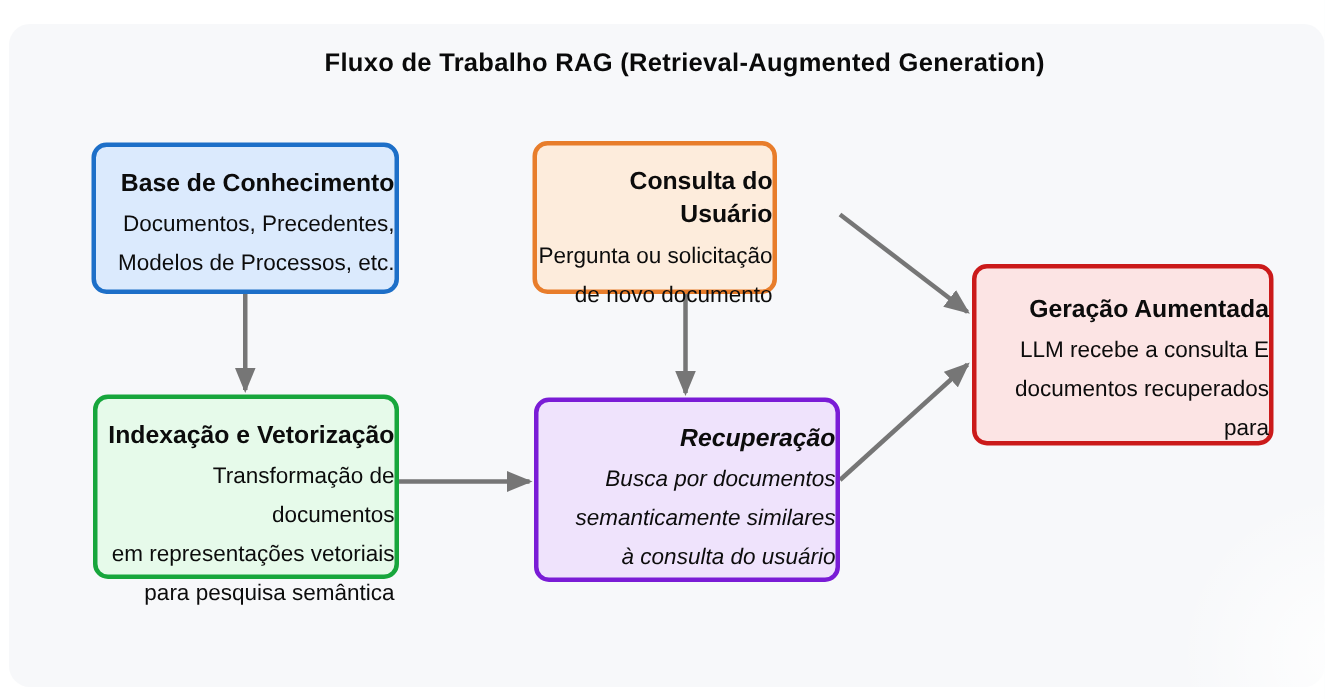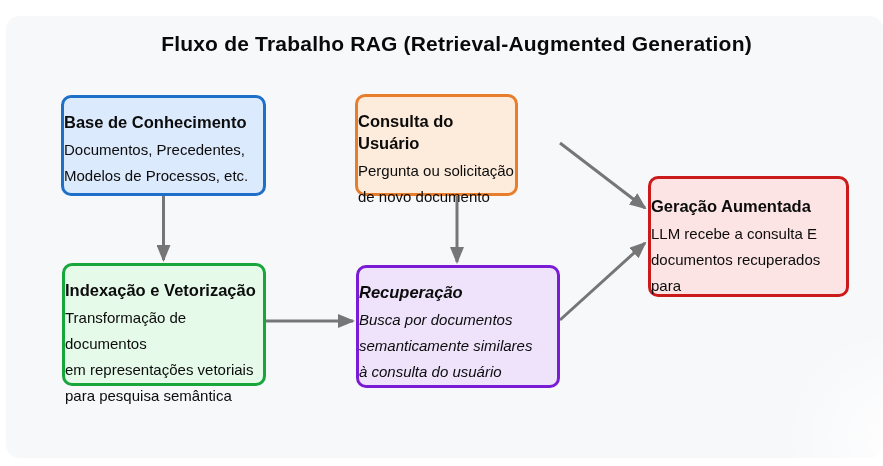--- a/index.html
+++ b/index.html
@@ -4,24 +4,24 @@
 <style>
   html,body{margin:0;padding:0;background:#ffffff;}
   body{width:883px;height:466px;position:relative;overflow:hidden;
        font-family:"Liberation Sans", sans-serif;-webkit-font-smoothing:antialiased;}
 
   .card{position:absolute;left:6px;top:16px;right:0;bottom:8px;
         background:#f7f8fa;border-radius:14px;
         background-image:radial-gradient(circle 150px at 101% 95%, rgba(255,255,255,0.85), rgba(255,255,255,0) 72%);}
 
   .diagram-title{position:absolute;left:30px;top:32px;width:853px;
-        text-align:center;font-size:21px;font-weight:bold;color:#0a0a0a;letter-spacing:0.2px;}
+        text-align:center;font-size:17px;font-weight:bold;color:#0a0a0a;letter-spacing:0.2px;}
 
   .node{position:absolute;border:3px solid #999;border-radius:10px;
-        box-sizing:border-box;text-align:left;color:#0c0c0c;}
+        box-sizing:border-box;text-align:right;color:#0c0c0c;}
   .node-title{font-weight:bold;font-size:16.5px;margin-top:13px;line-height:22px;}
   .node-lines{font-size:15px;line-height:26px;margin-top:4px;}
   .node-lines span{display:block;}
 
   #node-knowledge-base{left:61px;top:95px;width:205px;height:101px;}
   #node-user-query{left:355px;top:94px;width:163px;height:102px;}
   #node-indexing{left:62px;top:263px;width:204px;height:123px;}
   #node-retrieval{left:356px;top:265px;width:204px;height:123px;font-style:italic;}
   #node-generation{left:648px;top:176px;width:201px;height:121px;}
   #node-generation .node-title{margin-top:16px;}

